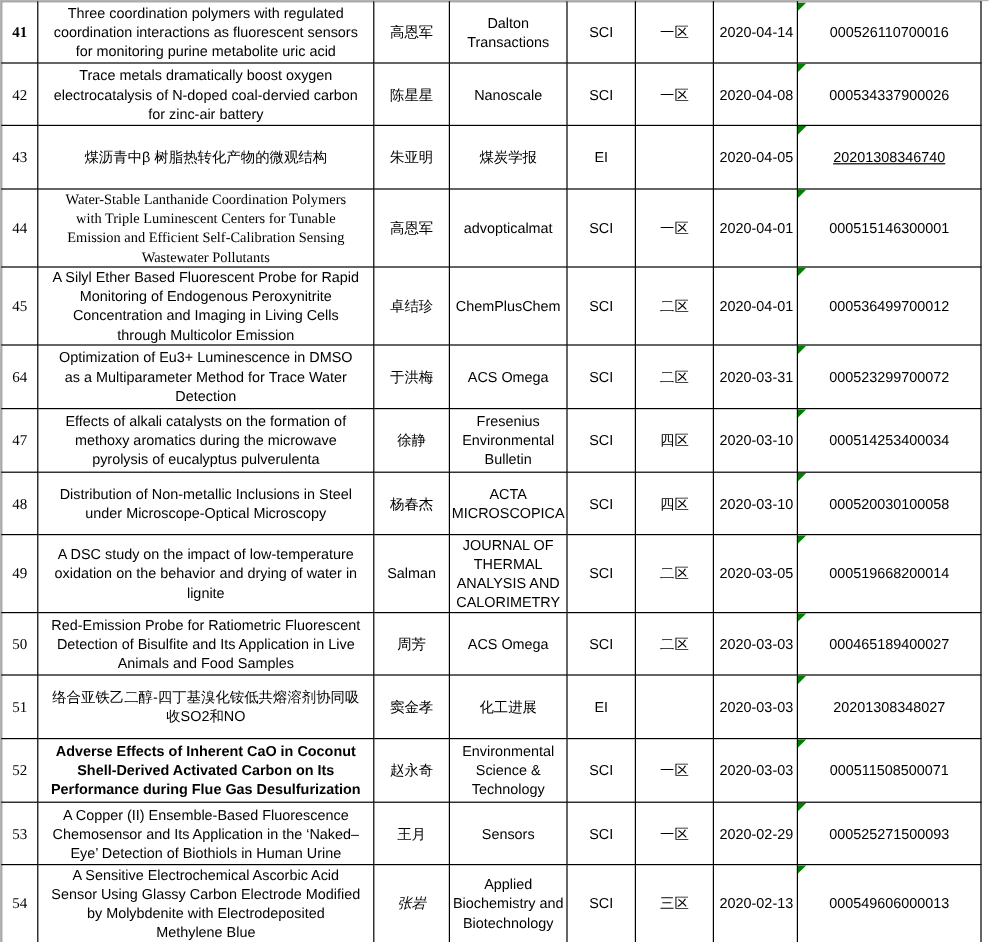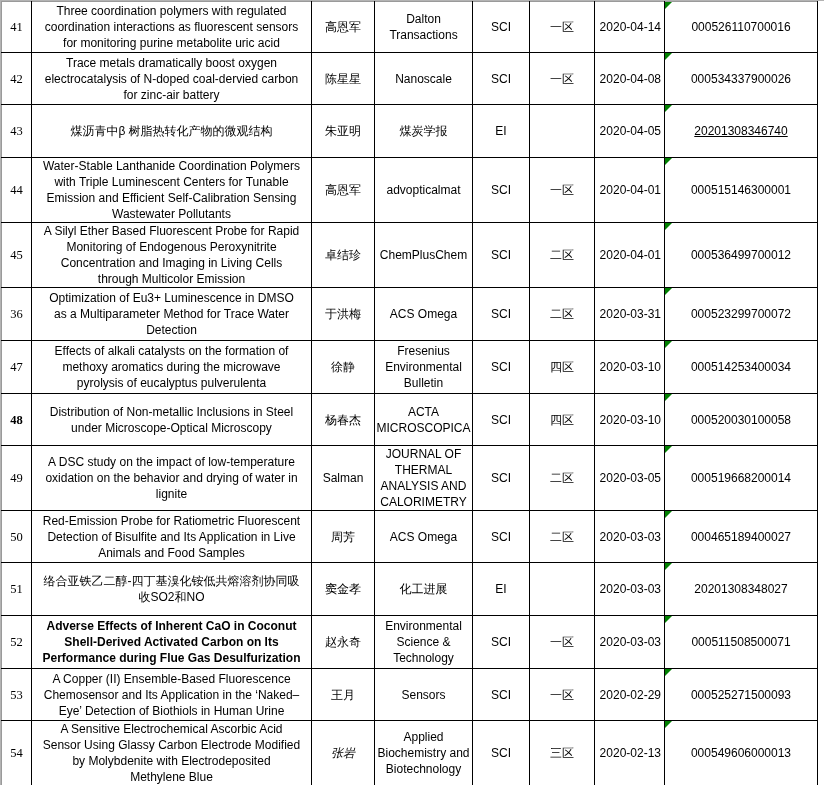--- a/index.html
+++ b/index.html
@@ -32,21 +32,21 @@
         <col style="width:280px">
         <col style="width:63px">
         <col style="width:98px">
       <col style="width:57px">
         <col style="width:65px">
         <col style="width:70px">
         <col style="width:153px">
     </colgroup>
     <tbody id="tbody">
         <tr style="height: 50px;">
-          <td class="num" style="height: 50px;">
+          <td class="num" style="height: 50px; font-weight: bold;">
             <div class="cw"><span>41</span></div>
           </td>
           <td style="height: 50px;">
             <div class="cw"><span>Three coordination polymers with regulated
 coordination interactions as fluorescent sensors
 for monitoring purine metabolite uric acid</span></div>
           </td>
           <td style="height: 50px;">
             <div class="cw"><span>高恩军</span></div>
           </td>
@@ -121,21 +121,21 @@
           </td>
           <td class="idc" style="height: 52px; text-decoration: underline;">
             <div class="cw"><span>20201308346740</span></div>
             <i class="flag" style="border-top-color: rgb(0, 128, 0);"></i>
           </td>
         </tr>
         <tr style="height: 53px;">
           <td class="num" style="height: 53px;">
             <div class="cw"><span>44</span></div>
           </td>
-          <td style="height: 53px;">
+          <td style="height: 53px; font-family: Liberation Serif, serif;">
             <div class="cw"><span>Water-Stable Lanthanide Coordination Polymers
 with Triple Luminescent Centers for Tunable
 Emission and Efficient Self-Calibration Sensing
 Wastewater Pollutants</span></div>
           </td>
           <td style="height: 53px;">
             <div class="cw"><span>高恩军</span></div>
           </td>
           <td style="height: 53px;">
             <div class="cw"><span>advopticalmat</span></div>
@@ -179,21 +179,21 @@
           <td class="date" style="height: 52px;">
             <div class="cw"><span>2020-04-01</span></div>
           </td>
           <td class="idc" style="height: 52px;">
             <div class="cw"><span>000536499700012</span></div>
             <i class="flag" style="border-top-color: rgb(0, 128, 0);"></i>
           </td>
         </tr>
         <tr style="height: 52px;">
           <td class="num" style="height: 52px;">
-            <div class="cw"><span>36</span></div>
+            <div class="cw"><span>64</span></div>
           </td>
           <td style="height: 52px;">
             <div class="cw"><span>Optimization of Eu3+ Luminescence in DMSO
 as a Multiparameter Method for Trace Water
 Detection</span></div>
           </td>
           <td style="height: 52px;">
             <div class="cw"><span>于洪梅</span></div>
           </td>
           <td style="height: 52px;">
@@ -238,21 +238,21 @@
           </td>
           <td class="date" style="height: 52px;">
             <div class="cw"><span>2020-03-10</span></div>
           </td>
           <td class="idc" style="height: 52px;">
             <div class="cw"><span>000514253400034</span></div>
             <i class="flag" style="border-top-color: rgb(0, 128, 0);"></i>
           </td>
         </tr>
         <tr style="height: 51px;">
-          <td class="num" style="height: 51px; font-weight: bold;">
+          <td class="num" style="height: 51px;">
             <div class="cw"><span>48</span></div>
           </td>
           <td style="height: 51px;">
             <div class="cw"><span>Distribution of Non-metallic Inclusions in Steel
 under Microscope-Optical Microscopy</span></div>
           </td>
           <td style="height: 51px;">
             <div class="cw"><span>杨春杰</span></div>
           </td>
           <td style="height: 51px;">

